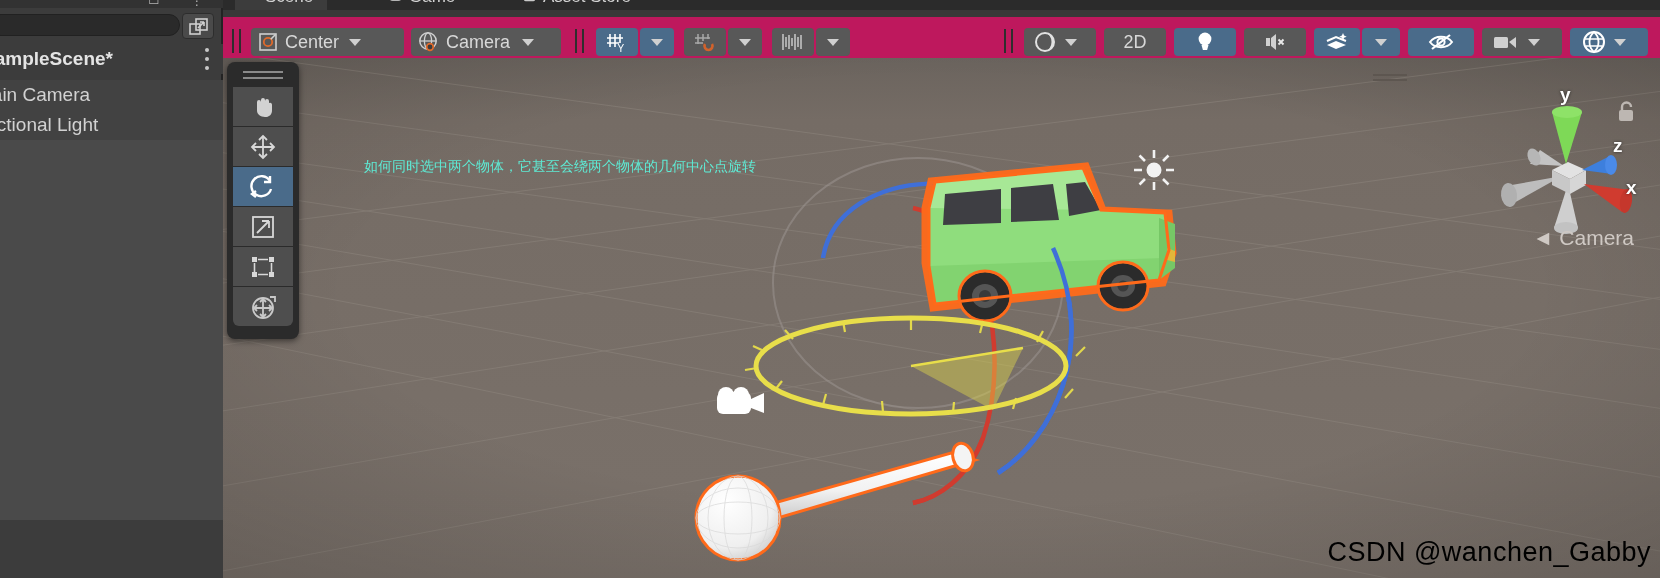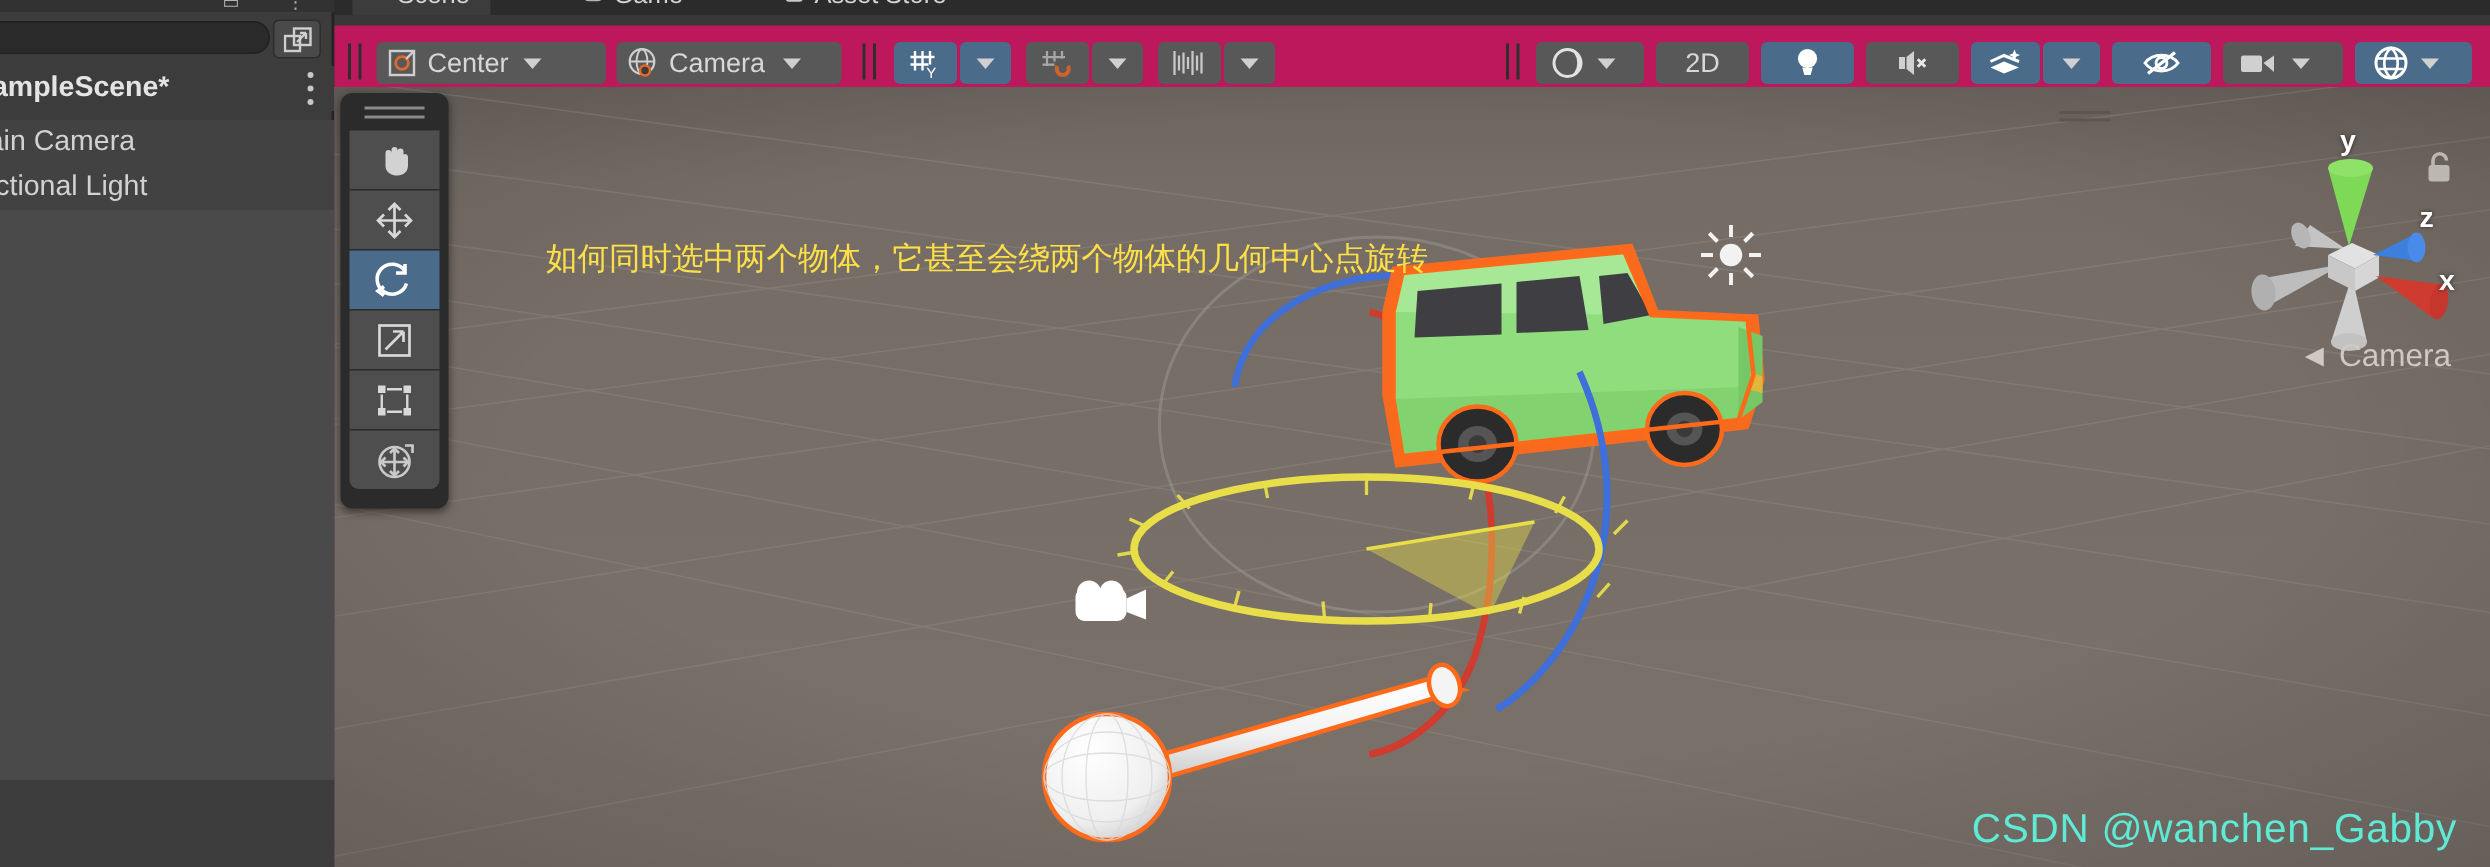--- a/index.html
+++ b/index.html
@@ -65,32 +65,32 @@
   .palette { position:absolute; left:4px; top:4px; width:72px; height:277px;
              background:#2b2b2b; border-radius:8px; box-shadow:0 2px 6px rgba(0,0,0,.5); }
   .pal-grip { position:absolute; left:16px; top:9px; width:40px; height:9px; }
   .pal-grip i { display:block; height:2px; background:#8a8a8a; margin-bottom:4px; }
   .tool { position:absolute; left:6px; width:60px; height:39px; background:#4e4e4e;
           display:flex; align-items:center; justify-content:center; }
   .tool.on { background:#4a6b8a; }
   .tool:first-of-type { border-radius:6px 6px 0 0; }
 
   
-  .annot { position:absolute; color:#fde047; font-size:21px; white-space:nowrap;
+  .annot { position:absolute; color:#5eead4; font-size:14px; white-space:nowrap;
            font-family:Liberation Serif, serif; }
 
   
   .gizmo { position:absolute; right:18px; top:20px; width:160px; height:190px; }
   .gz-label { position:absolute; color:#fff; font-size:19px; font-weight:bold;
               text-shadow:0 0 3px rgba(0,0,0,.6); }
   .persp { position:absolute; right:26px; top:168px; color:#cfc9c4; font-size:21px; }
   .persp .arrow { margin-right:6px; }
   .lock { position:absolute; right:6px; top:22px; }
 
-  .watermark { position:absolute; right:22px; bottom:10px; color:#5eead4;
+  .watermark { position:absolute; right:9px; bottom:10px; color:#000000;
                font-size:27px; letter-spacing:.5px; }
 
   .vp-grip { position:absolute; left:1150px; top:16px; width:34px; height:8px; }
   .vp-grip i { display:block; height:2px; background:#5d5650; margin-bottom:3px; }
 </style>
 </head>
 <body>
 
 <div id="root">
 

